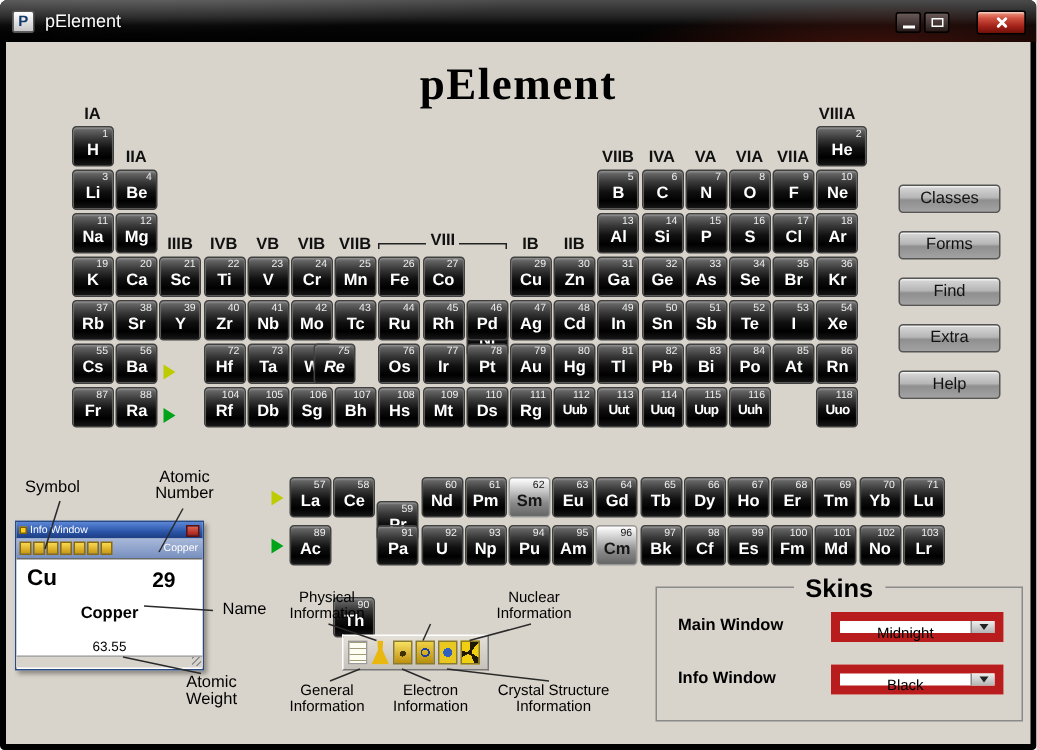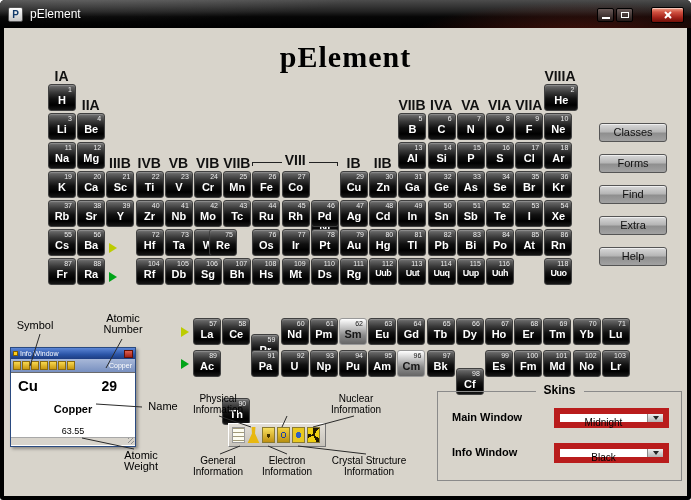--- a/index.html
+++ b/index.html
@@ -38,21 +38,21 @@
   .ptable{position:absolute;left:48px;top:84px;width:527px;height:204px;}
   .series-row{position:absolute;width:440px;height:28px;}
   .tile{position:absolute;width:28px;height:27px;border-radius:3px;border:1px solid #404040;color:#fff;
     background:linear-gradient(180deg,#717171 0%,#383838 30%,#101010 56%,#000 80%,#161616 100%);
     box-shadow:inset 0 1px 1px rgba(255,255,255,.22);}
   .tile .num{position:absolute;top:1px;right:3px;font-size:7px;color:#eee;}
   .tile .sym{position:absolute;left:0;right:0;top:9px;text-align:center;font-weight:bold;font-size:11px;}
   .tile.s3 .sym{font-size:9px;letter-spacing:-0.5px;}
   .tile.hl{background:linear-gradient(180deg,#fff 0%,#c4c4c4 35%,#8a8a8a 65%,#666 100%);border-color:#999;}
   .tile.hl .sym,.tile.hl .num{color:#161616;}
-  .glabel{position:absolute;text-align:center;font-size:14px;font-weight:bold;color:#111;height:11px;line-height:11px;}
+  .glabel{position:absolute;text-align:center;font-size:11px;font-weight:bold;color:#111;height:11px;line-height:11px;}
   .glabel.viii{display:flex;align-items:center;}
   .vline{flex:1;height:4px;border-top:1px solid #222;}
   .vline.l{border-left:1px solid #222;}
   .vline.r{border-right:1px solid #222;}
   .vtxt{padding:0 3px;position:relative;top:-3px;}
   .tri{position:absolute;width:0;height:0;border-top:5px solid transparent;border-bottom:5px solid transparent;}
   .tri.yellow{border-left:8px solid #bccc00;}
   .tri.green{border-left:8px solid #00a418;}
 
   
@@ -95,21 +95,21 @@
   .ic2{border:none;background:#e8b810;clip-path:polygon(35% 0,65% 0,62% 40%,95% 100%,5% 100%,38% 40%);}
   .ic3{background:radial-gradient(circle at 50% 55%,#403000 0 2px,transparent 2px),linear-gradient(#f8e060,#c09010);}
   .ic4{background:radial-gradient(circle at 50% 50%,transparent 0 2px,#2040a0 2px 3px,transparent 3px),linear-gradient(#f0d040,#b89010);}
   .ic5{background:radial-gradient(circle at 50% 50%,#3060c0 0 3px,#e8c820 3px);}
   .ic6{background:radial-gradient(circle at 50% 50%,#201800 0 1.5px,transparent 1.5px),
       conic-gradient(from 0deg,#201800 0 40deg,transparent 40deg 120deg,#201800 120deg 160deg,transparent 160deg 240deg,#201800 240deg 280deg,transparent 280deg 360deg),#f0d010;}
 
   
   .skins{position:absolute;left:437px;top:391px;width:245px;height:90px;border:1px solid #8a8a8a;}
   .skins-legend{position:absolute;top:-9px;left:50%;transform:translateX(-50%);background:#d8d4cb;
-    padding:0 8px;font-size:12px;font-weight:bold;}
+    padding:0 8px;font-size:17px;font-weight:bold;}
   .skin-row{position:absolute;left:0;right:0;height:20px;}
   .skin-row.r1{top:16px;} .skin-row.r2{top:51px;}
   .skin-label{position:absolute;left:14px;top:3px;font-weight:bold;font-size:11px;}
   .combo{position:absolute;right:12px;top:0;width:115px;height:20px;background:#fff;border:6px solid #b91c1c;display:flex;}
   .combo-val{flex:1;text-align:center;line-height:18px;font-size:10px;}
   .combo-btn{width:16px;background:linear-gradient(180deg,#eee,#b4b4b4);border-left:1px solid #888;
     display:flex;align-items:center;justify-content:center;}
   .caret{width:0;height:0;border-left:3px solid transparent;border-right:3px solid transparent;border-top:4px solid #222;}
 </style>
 </head>
@@ -367,21 +367,21 @@
         <span class="sym">Hf</span>
       </div>
       <div class="tile" style="left: 116.8px; top: 145px;">
         <span class="num">73</span>
         <span class="sym">Ta</span>
       </div>
       <div class="tile" style="left: 146px; top: 145px;">
         <span class="num">74</span>
         <span class="sym">W</span>
       </div>
-      <div class="tile" style="left: 161px; top: 145px;">
+      <div class="tile" style="left: 161px; top: 145px; font-style: italic;">
         <span class="num">75</span>
         <span class="sym">Re</span>
       </div>
       <div class="tile" style="left: 204.4px; top: 145px;">
         <span class="num">76</span>
         <span class="sym">Os</span>
       </div>
       <div class="tile" style="left: 233.6px; top: 145px;">
         <span class="num">77</span>
         <span class="sym">Ir</span>
@@ -599,21 +599,21 @@
         <span class="sym">Am</span>
       </div>
       <div class="tile hl" style="left: 204.4px; top: 0px;">
         <span class="num">96</span>
         <span class="sym">Cm</span>
       </div>
       <div class="tile" style="left: 233.6px; top: 0px;">
         <span class="num">97</span>
         <span class="sym">Bk</span>
       </div>
-      <div class="tile" style="left: 262.8px; top: 0px; margin-top: 18px;">
+      <div class="tile" style="left: 262.8px; top: 0px;">
         <span class="num">98</span>
         <span class="sym">Cf</span>
       </div>
       <div class="tile" style="left: 292px; top: 0px;">
         <span class="num">99</span>
         <span class="sym">Es</span>
       </div>
       <div class="tile" style="left: 321.2px; top: 0px;">
         <span class="num">100</span>
         <span class="sym">Fm</span>

